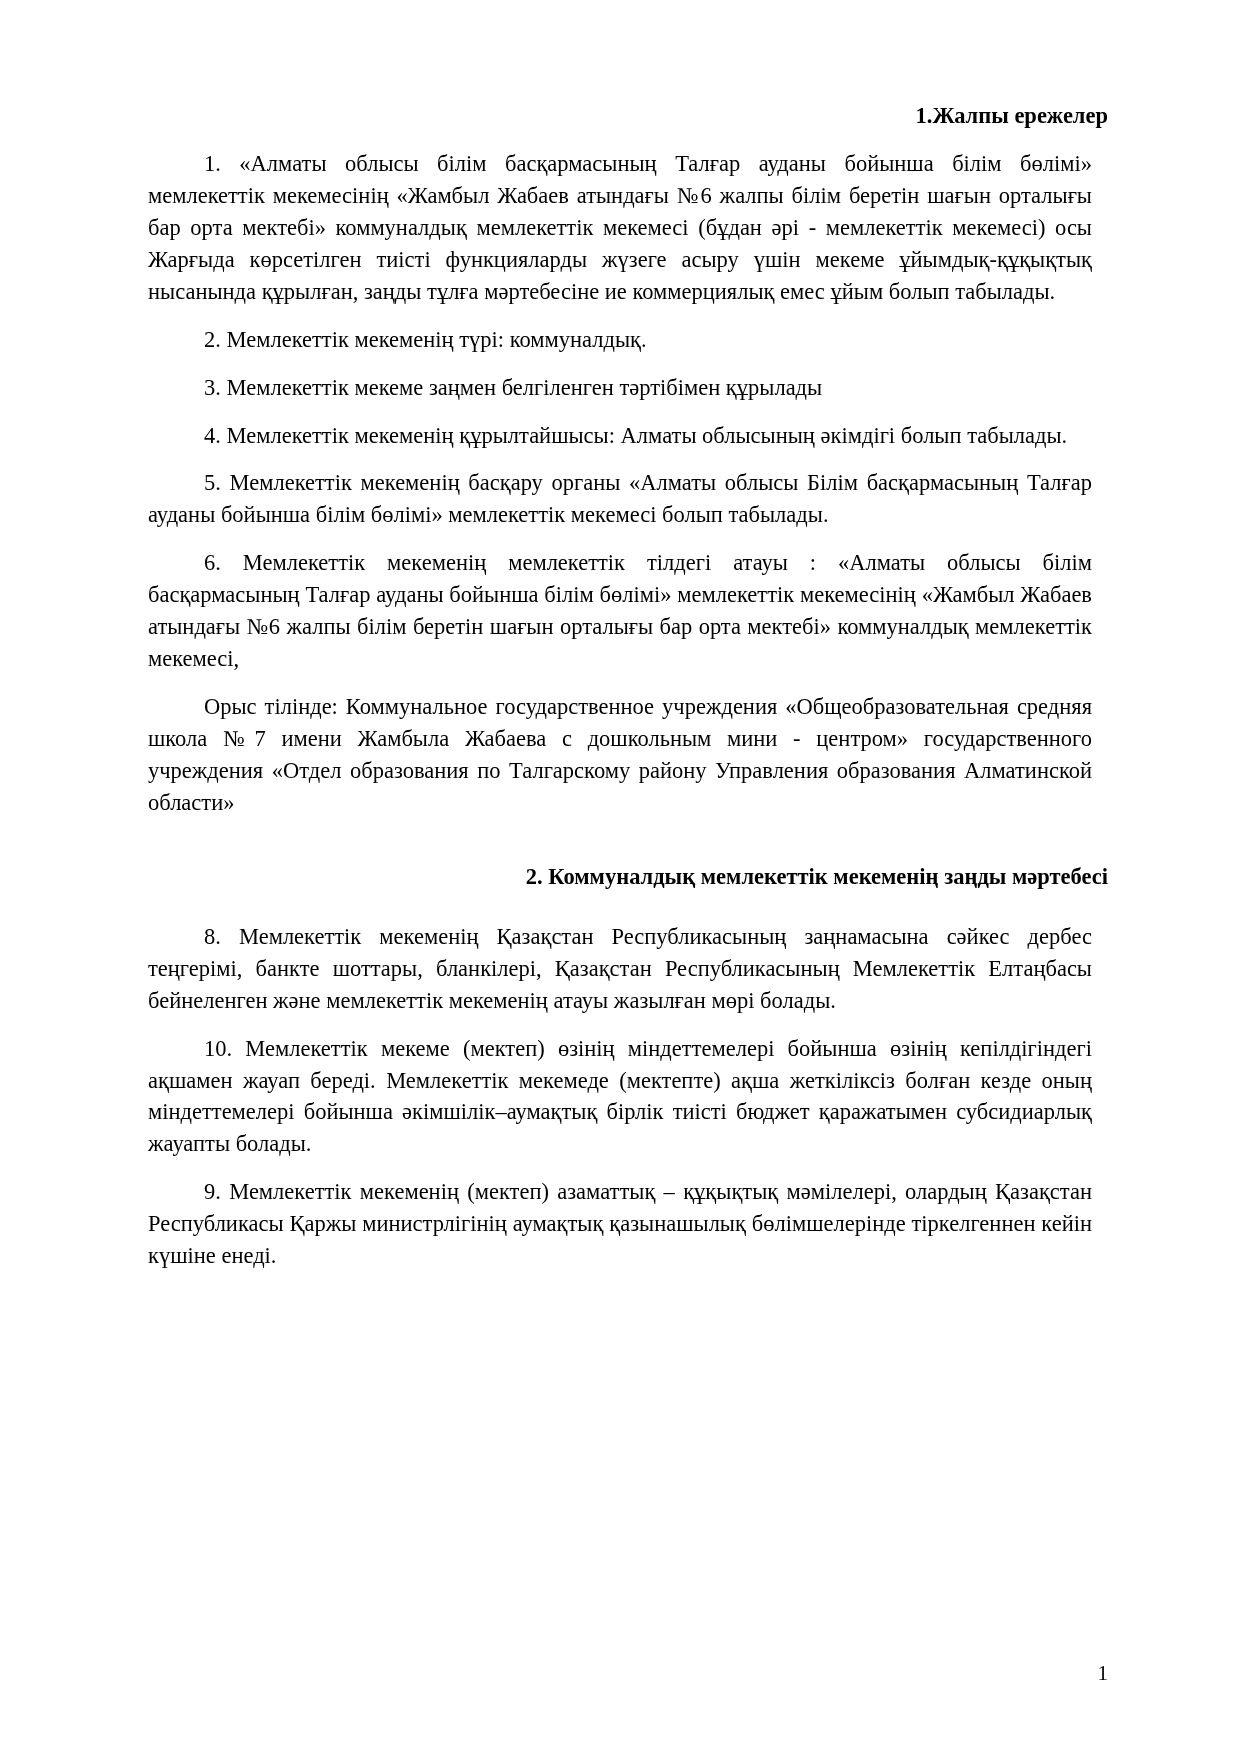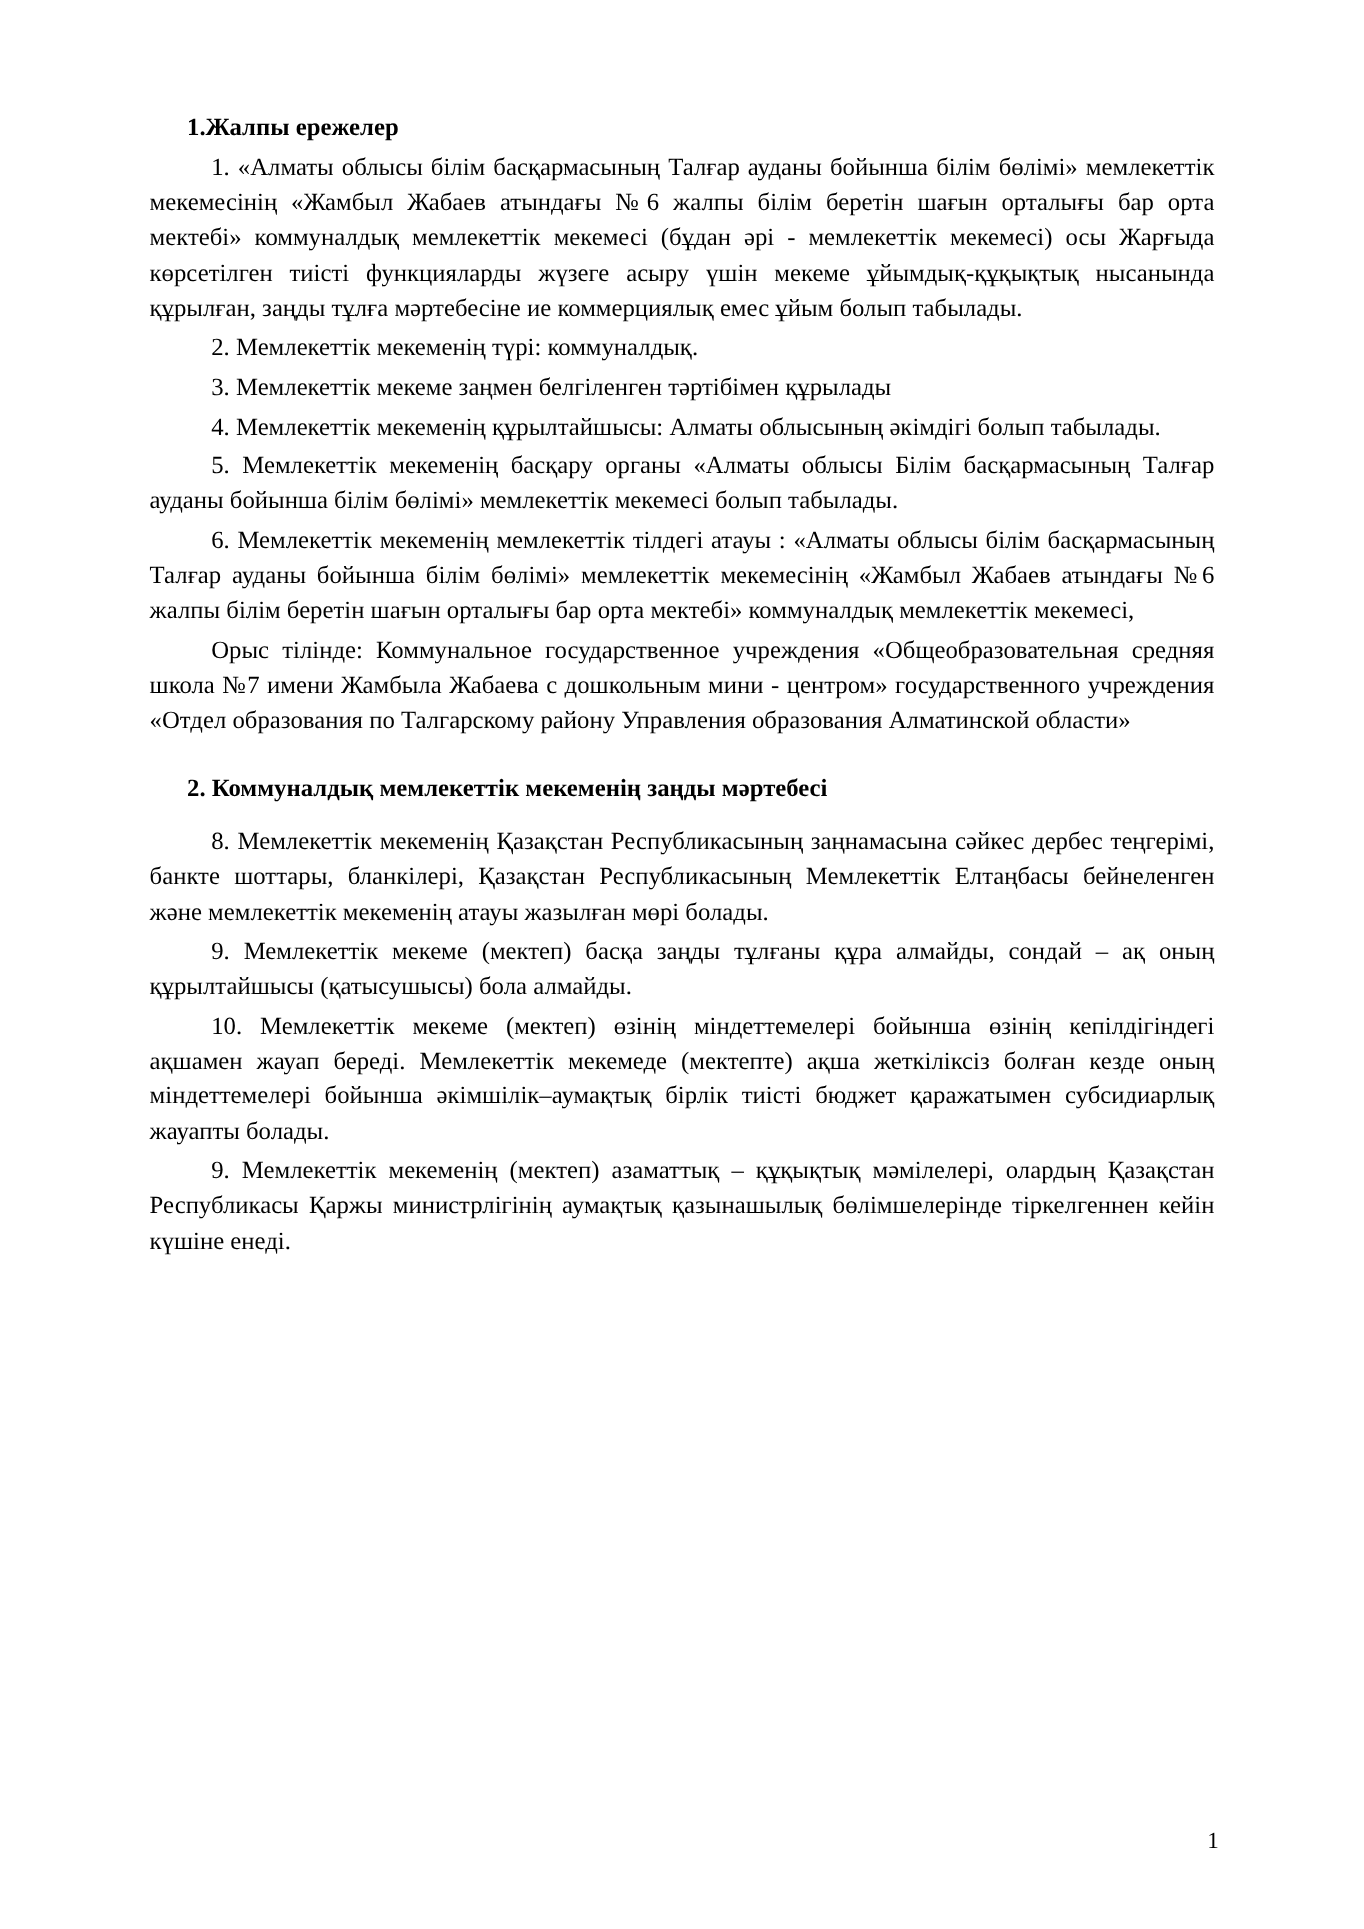--- a/index.html
+++ b/index.html
@@ -18,29 +18,29 @@
     color: #000000;
   }
   .doc-body {
     font-size: 22.5px;
     line-height: 1.42;
     text-align: justify;
     text-justify: inter-word;
   }
   .heading {
     font-weight: bold;
-    text-align: left;
+    text-align: right;
     margin: 0 0 2px 0;
     text-indent: 0;
   }
   .heading.h-indent {
     text-indent: 38px;
   }
   .para {
-    margin: 4px;
+    margin: 16px;
     text-indent: 56px;
   }
   .spacer-sm { height: 10px; }
   .spacer-md { height: 26px; }
   .page-number {
     position: absolute;
     right: 132px;
     bottom: 68px;
     font-size: 21px;
     font-family: "Liberation Serif", "DejaVu Serif", serif;
@@ -62,20 +62,19 @@
     <p class="para">6. Мемлекеттік мекеменің мемлекеттік тілдегі атауы : «Алматы облысы білім басқармасының Талғар ауданы бойынша білім бөлімі» мемлекеттік мекемесінің «Жамбыл Жабаев  атындағы №6 жалпы білім беретін шағын орталығы бар орта мектебі» коммуналдық мемлекеттік мекемесі,</p>
     <p class="para">Орыс тілінде: Коммунальное государственное учреждения «Общеобразовательная средняя школа №7 имени Жамбыла Жабаева с дошкольным мини - центром» государственного учреждения  «Отдел образования по Талгарскому району Управления образования Алматинской области»</p>
 
     <div class="spacer-md"></div>
 
     <div class="heading h-indent">2. Коммуналдық мемлекеттік мекеменің заңды мәртебесі</div>
 
     <div class="spacer-sm"></div>
 
     <p class="para">8. Мемлекеттік мекеменің  Қазақстан Республикасының заңнамасына сәйкес дербес теңгерімі, банкте шоттары, бланкілері, Қазақстан Республикасының Мемлекеттік Елтаңбасы бейнеленген және мемлекеттік мекеменің атауы жазылған мөрі болады.</p>
-    <p class="para">9. Мемлекеттік мекеме (мектеп) басқа заңды тұлғаны құра алмайды, сондай – ақ оның құрылтайшысы (қатысушысы) бола алмайды.</p>
     <p class="para">10. Мемлекеттік мекеме (мектеп) өзінің міндеттемелері бойынша өзінің кепілдігіндегі ақшамен жауап береді. Мемлекеттік мекемеде (мектепте) ақша жеткіліксіз болған кезде оның міндеттемелері бойынша әкімшілік–аумақтық бірлік тиісті бюджет қаражатымен субсидиарлық жауапты болады.</p>
     <p class="para">9. Мемлекеттік мекеменің (мектеп) азаматтық – құқықтық мәмілелері, олардың Қазақстан Республикасы Қаржы министрлігінің аумақтық қазынашылық бөлімшелерінде тіркелгеннен кейін күшіне енеді.</p>
 
   </div>
 
   <div class="page-number">1</div>
 </div>
 
 </body></html>

